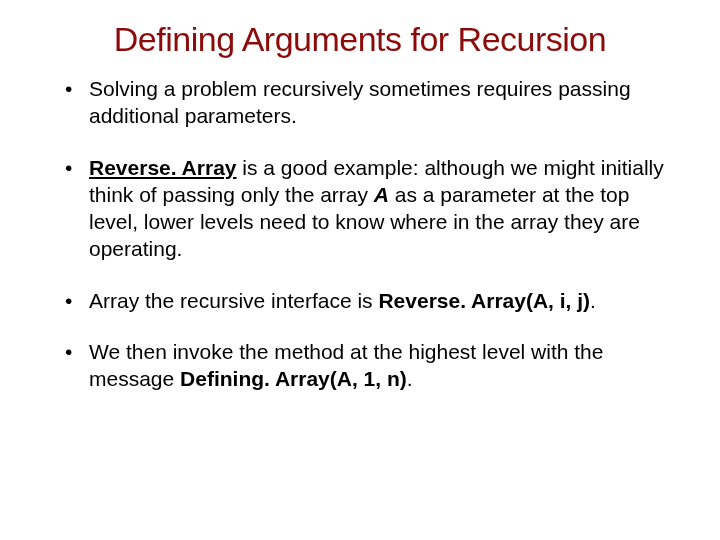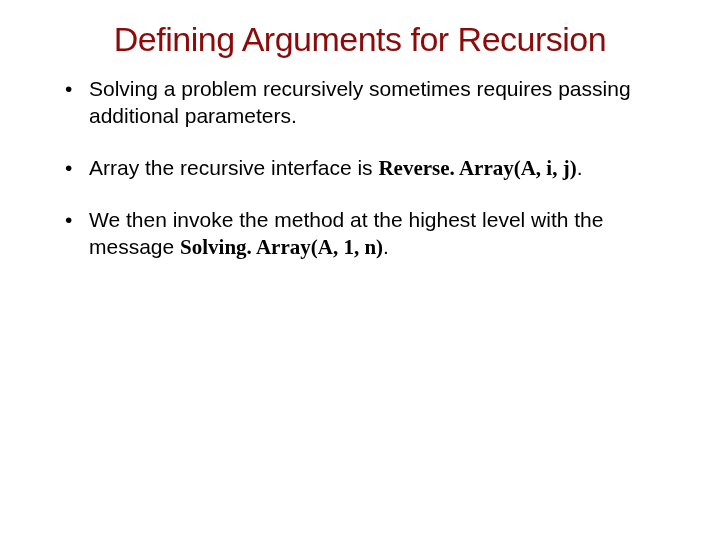--- a/index.html
+++ b/index.html
@@ -42,31 +42,33 @@
     .bold-underline {
       font-weight: bold;
       text-decoration: underline;
     }
     .bold-italic {
       font-weight: bold;
       font-style: italic;
     }
     .bold {
       font-weight: bold;
-      font-family: Liberation Serif, serif;
     }
   </style>
 </head>
 <body>
 
 <h1 class="title">Defining Arguments for Recursion</h1>
 
 <ul class="bullets">
   <li>
     <span>Solving a problem recursively sometimes requires passing additional parameters.</span>
   </li>
   <li>
+    <span class="bold-underline">Reverse. Array</span><span> is a good example:  although we might initially think of passing only the array </span><span class="bold-italic">A</span><span> as a parameter at the top level, lower levels need to know where in the array they are operating.</span>
+  </li>
+  <li>
     <span>Array the recursive interface is </span><span class="bold">Reverse. Array(A, i, j)</span><span>.</span>
   </li>
   <li>
-    <span>We then invoke the method at the highest level with the message </span><span class="bold">Solving. Array(A, 1, n)</span><span>.</span>
+    <span>We then invoke the method at the highest level with the message </span><span class="bold">Defining. Array(A, 1, n)</span><span>.</span>
   </li>
 </ul>
 
 </body></html>

